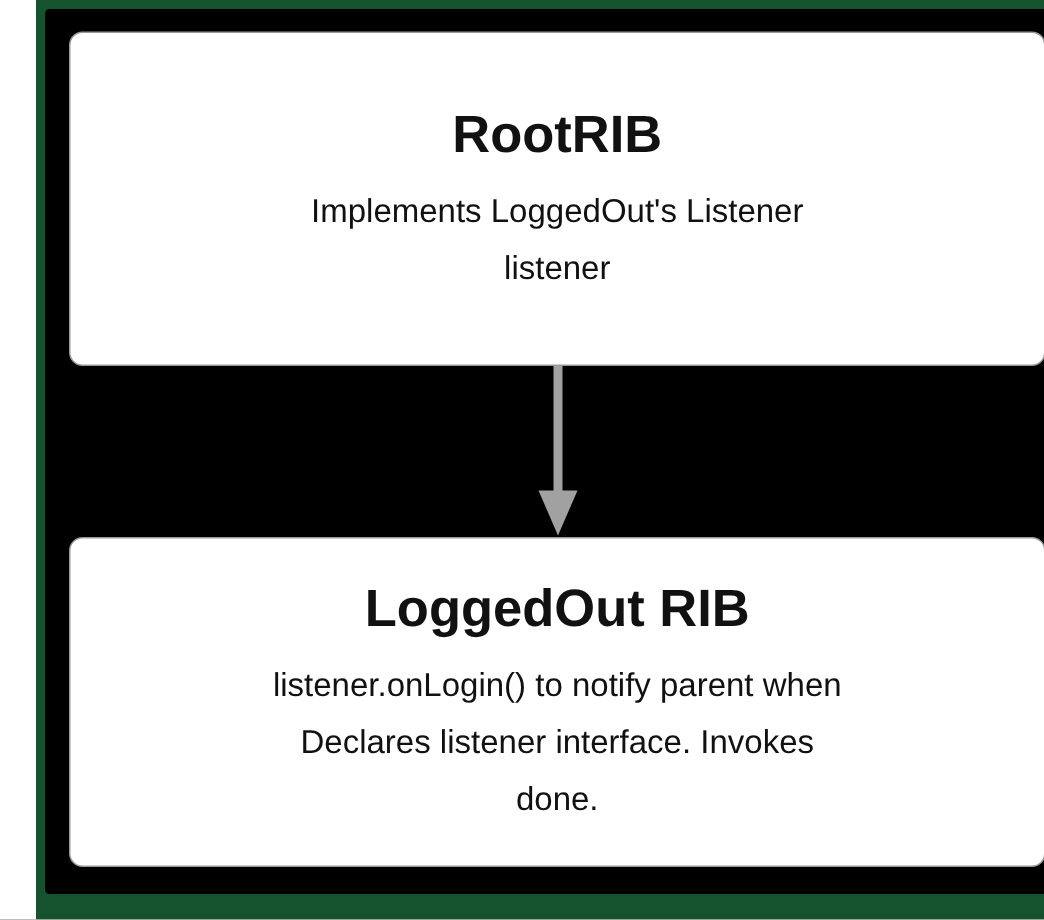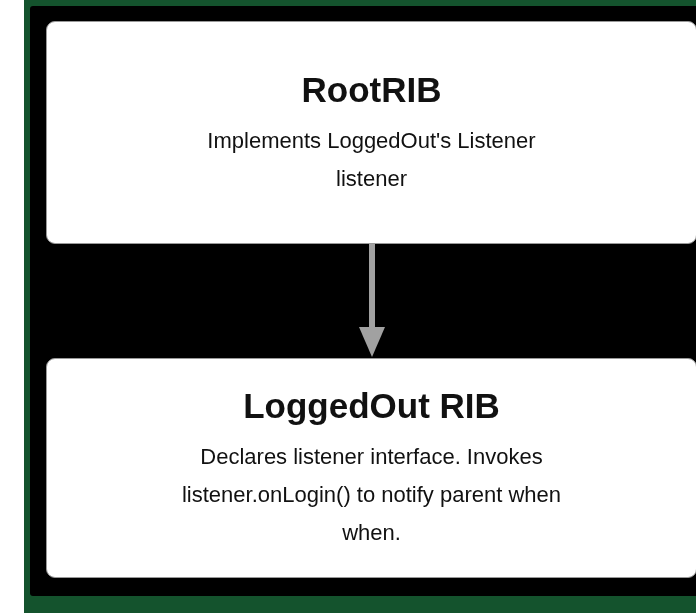--- a/index.html
+++ b/index.html
@@ -95,20 +95,20 @@
     </div>
 
     <div class="arrow">
       <div class="arrow-line"></div>
       <div class="arrow-head"></div>
     </div>
 
     <div class="node node-bottom">
       <div class="node-title">LoggedOut RIB</div>
       <div class="node-desc">
+        <div>listener.onLogin() to notify parent when</div>
         <div>Declares listener interface. Invokes</div>
-        <div>listener.onLogin() to notify parent when</div>
-        <div>when.</div>
+        <div>done.</div>
       </div>
     </div>
 
   </div>
 </div>
 
 </body></html>

